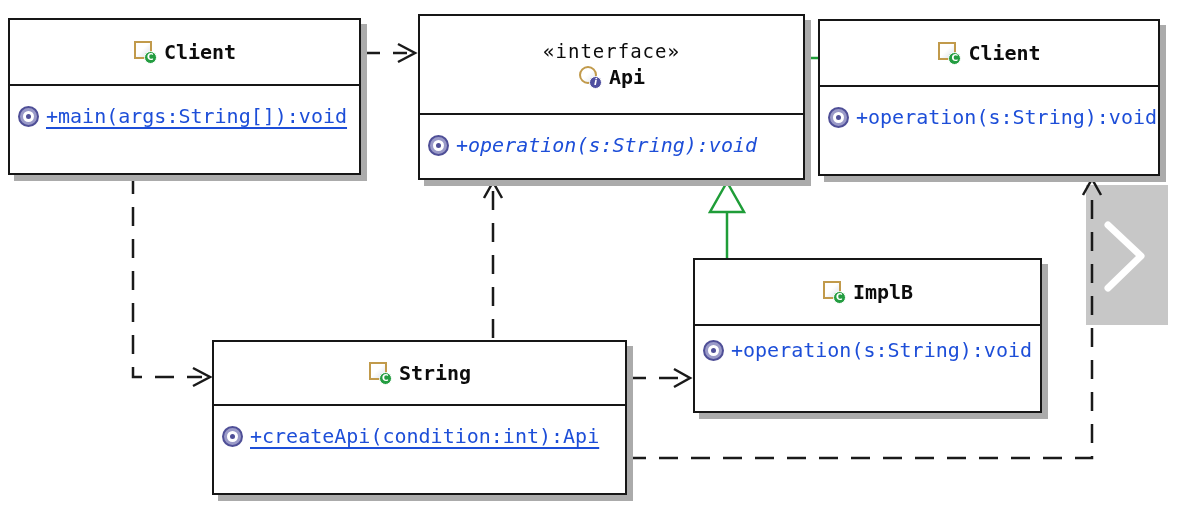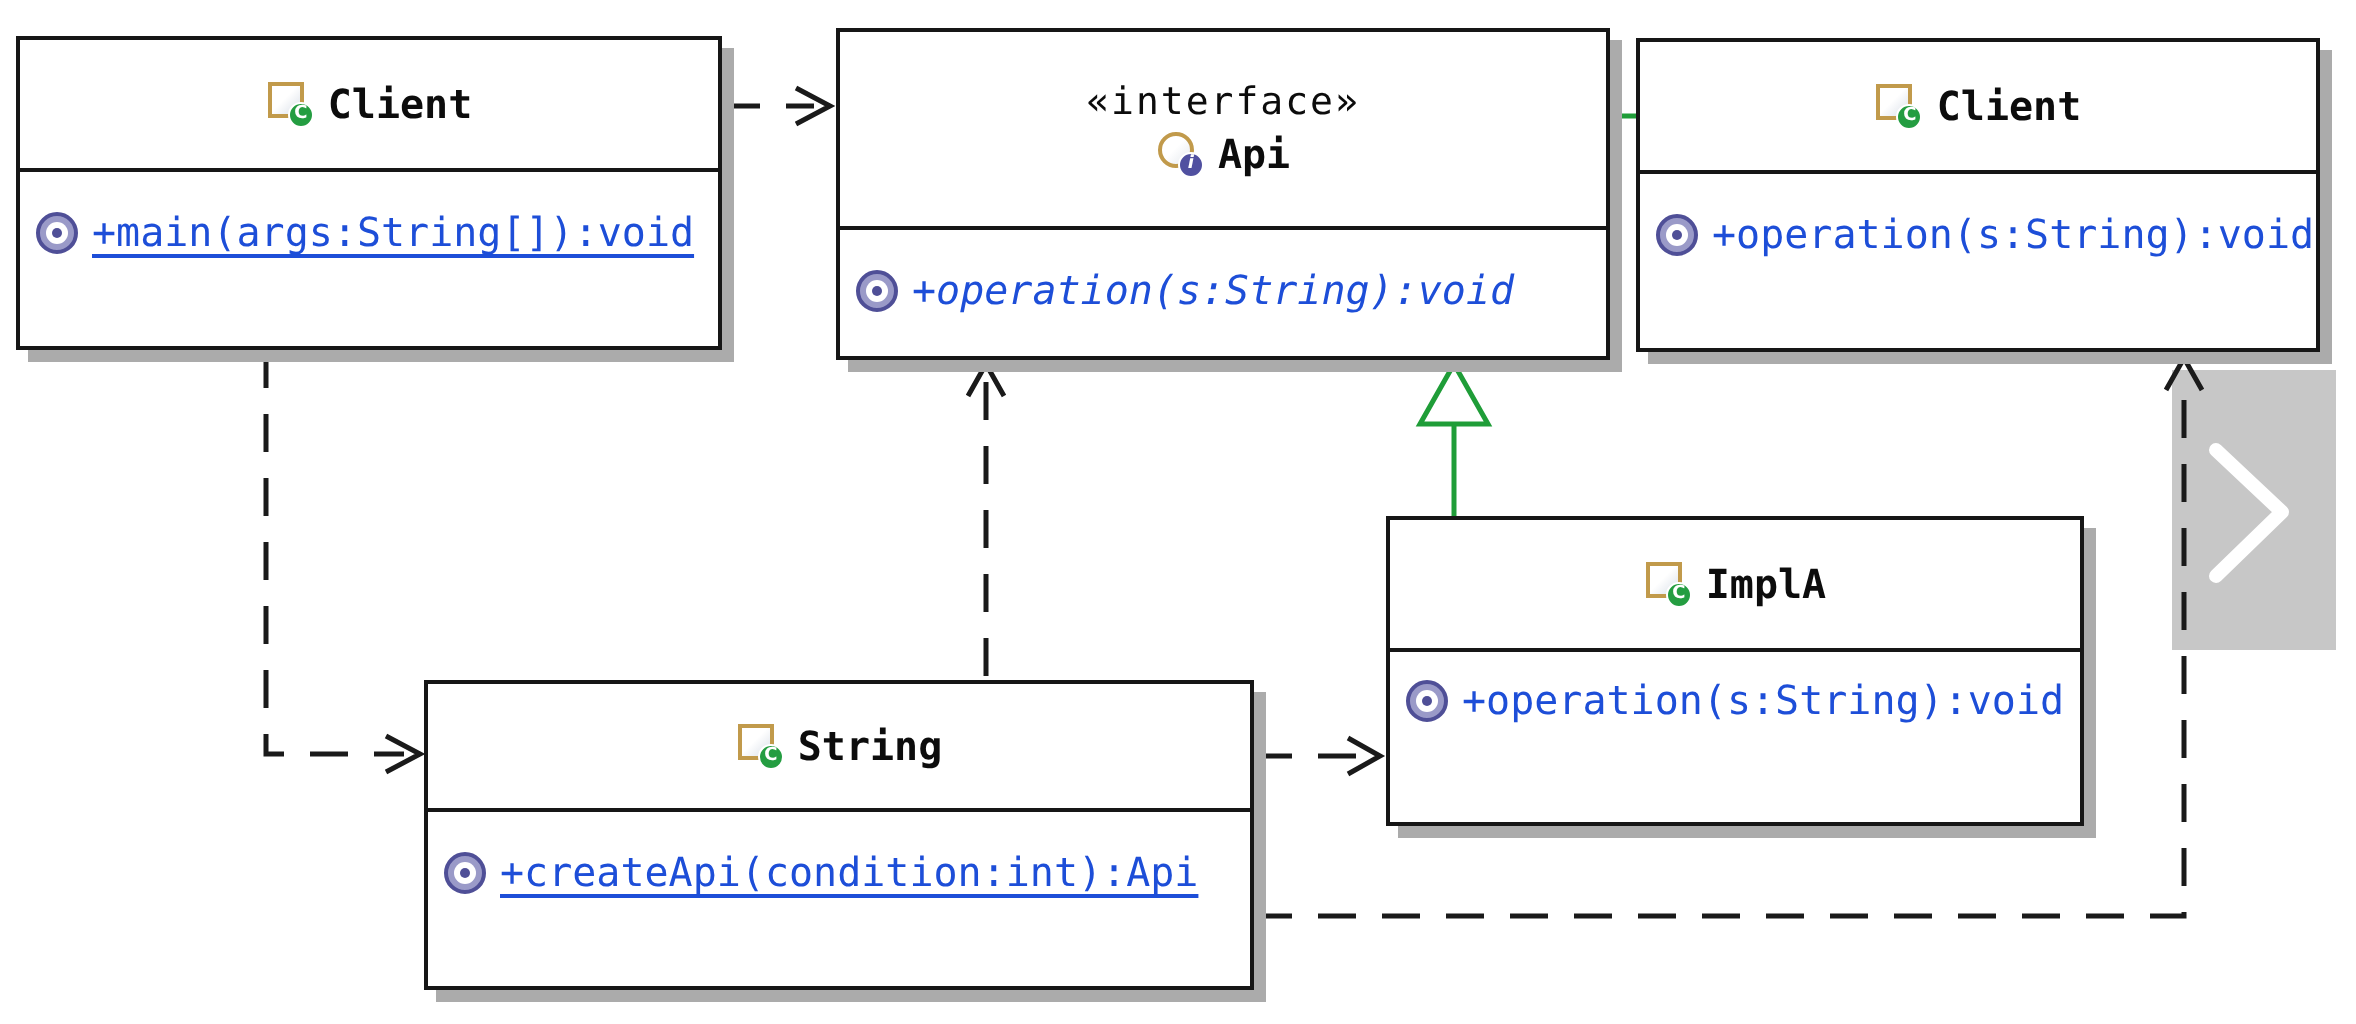--- a/index.html
+++ b/index.html
@@ -253,21 +253,21 @@
       </div>
     </div>
   </div>
 
   <div class="uml-box" id="box-implb">
     <div class="box-header">
       <span class="icon class-icon">
         <span class="ci-square"></span>
         <span class="ci-badge">C</span>
       </span>
-      <span class="box-title">ImplA</span>
+      <span class="box-title">ImplB</span>
     </div>
     <div class="box-methods">
       <div class="method-row">
         <span class="icon op-icon">
           <span class="op-ring"></span>
           <span class="op-dot"></span>
         </span>
         <span class="method-text">+operation(s:String):void</span>
       </div>
     </div>

